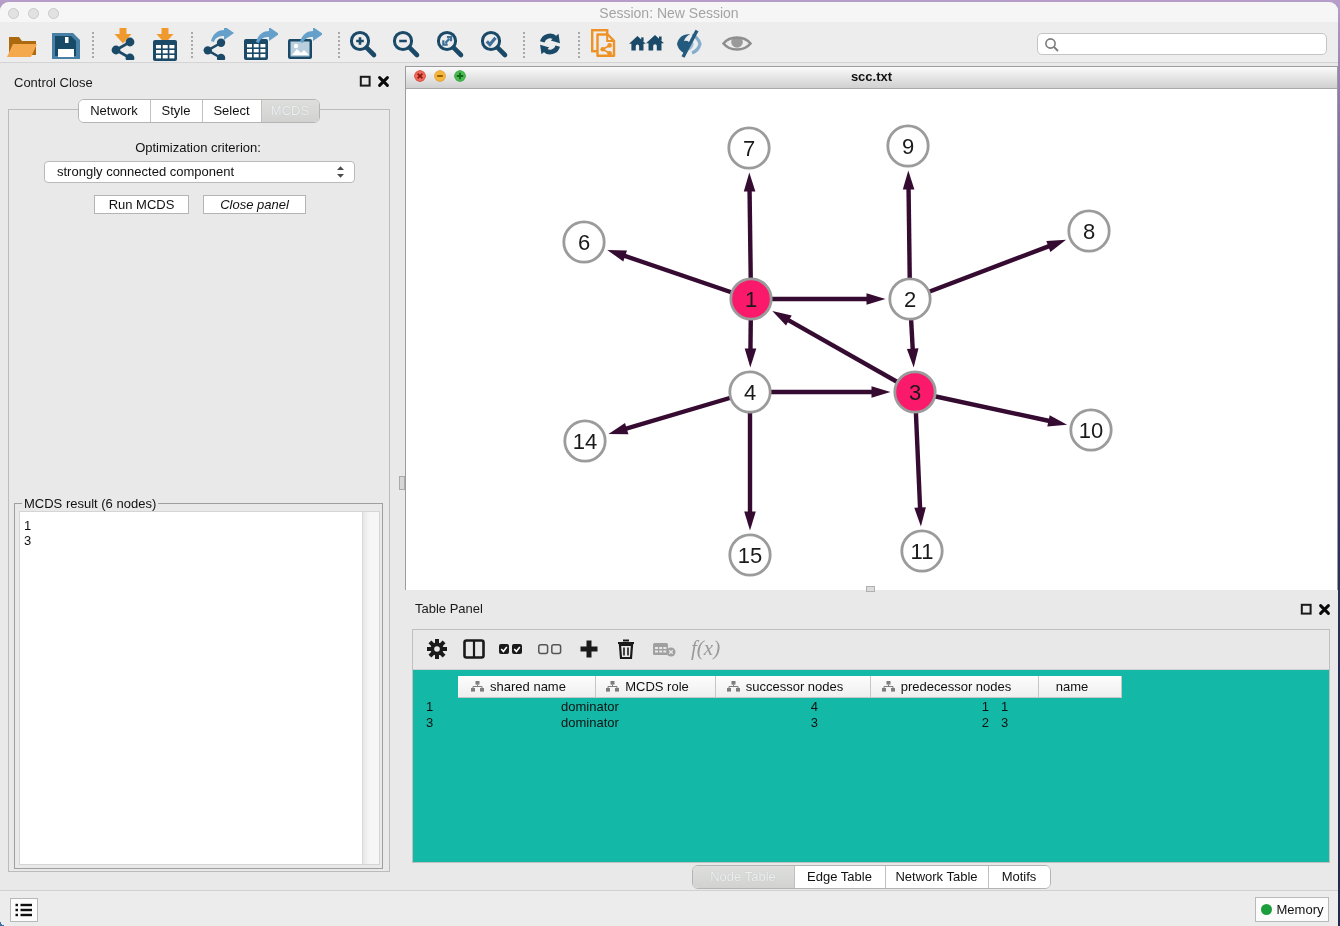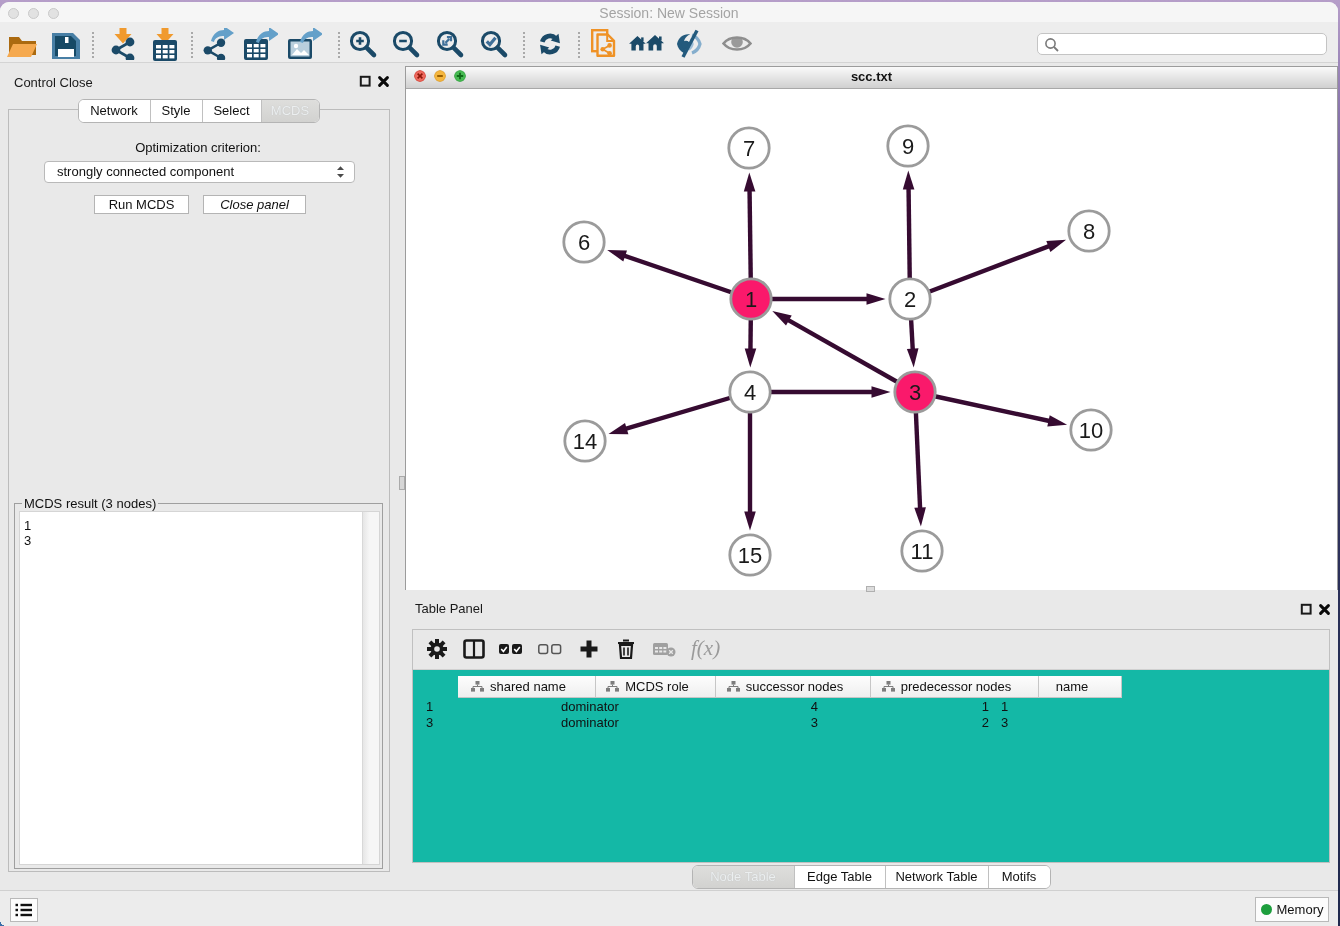--- a/index.html
+++ b/index.html
@@ -234,21 +234,21 @@
     </div>
     <div style="position:absolute;left:8px;top:45px;width:382px;">
       <div id="optlabel">Optimization criterion:</div>
       <div id="optsel">strongly connected component<svg width="11" height="14" viewBox="0 0 11 14" style="position:absolute;right:8px;top:3px">
             <path d="M2,5 L5.5,1.2 L9,5 z" fill="#4a4a4a"></path>
             <path d="M2,9 L5.5,12.8 L9,9 z" fill="#4a4a4a"></path>
           </svg></div>
       <div class="btn" style="left:86px;top:86px;width:95px;">Run MCDS</div>
       <div class="btn" style="left:195px;top:86px;width:103px;font-style:italic;">Close panel</div>
       <div id="fieldset">
-        <div id="fslegend">MCDS result (3 nodes)</div>
+        <div id="fslegend">MCDS result (6 nodes)</div>
         <div id="fswhite">
             <div id="fstext">1<br>3</div>
             <div id="fsscroll"></div>
           </div>
       </div>
     </div>
   </div>
   <div id="netwin">
     <div id="nettitle">
       <span>scc.txt</span>

